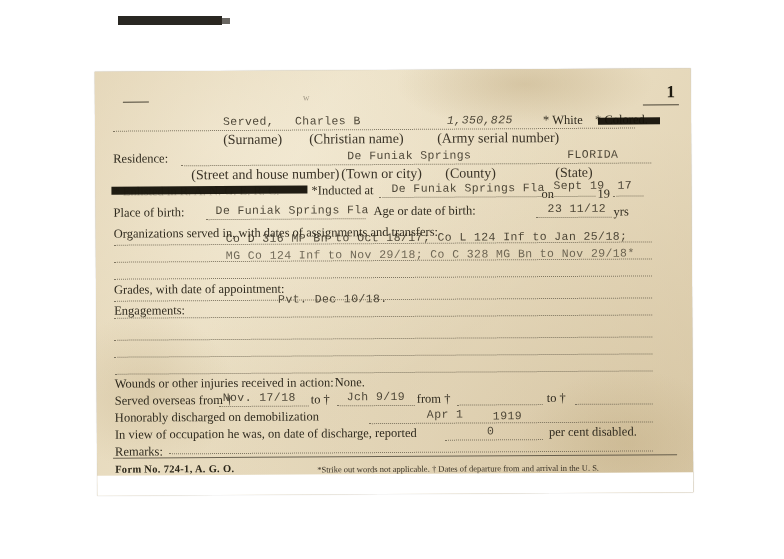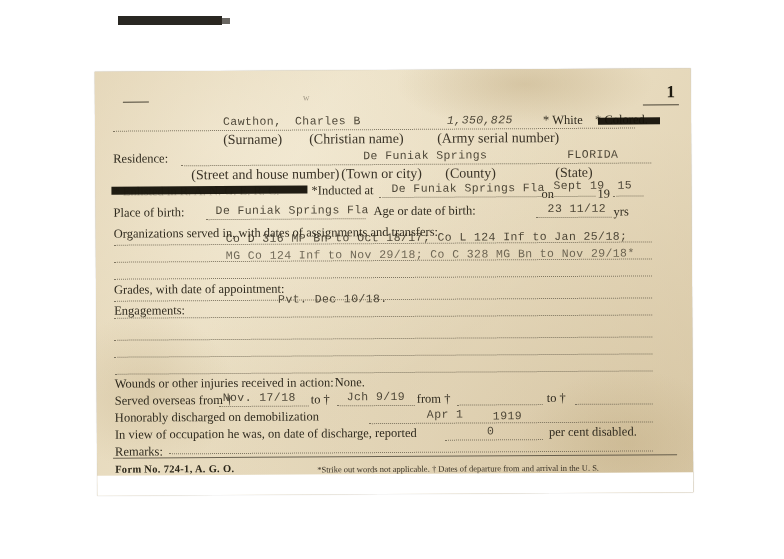--- a/index.html
+++ b/index.html
@@ -197,49 +197,49 @@
     <div class="stain c"></div>
 
     <div class="inner">
 
       <div class="corner-num">1</div>
       <div class="corner-rule"></div>
       <div class="corner-rule2"></div>
       <div class="pencil" style="left:208px; top:22px;">w</div>
 
       <div class="dots" style="left:18px; top:58px; width:522px;"></div>
-      <div class="row typed" style="left:128px; top:44px;">Cawthon,</div>
+      <div class="row typed" style="left:128px; top:44px;">Served,</div>
       <div class="row typed" style="left:200px; top:44px;">Charles B</div>
       <div class="row typed" style="left:352px; top:44px;font-style:italic;">1,350,825</div>
       <div class="row printed" style="left:448px; top:44px;">* White</div>
       <div class="row printed" style="left:500px; top:44px;">* Colored.</div>
       <div class="strike-bar" style="left:503px; top:49px; width:62px; height:7px;"></div>
 
       <div class="row tiny" style="left:128px; top:61px;">(Surname)</div>
       <div class="row tiny" style="left:214px; top:61px;">(Christian name)</div>
       <div class="row tiny" style="left:342px; top:61px;">(Army serial number)</div>
 
       <div class="row printed" style="left:18px; top:80px;">Residence:</div>
       <div class="dots" style="left:86px; top:93px; width:470px;"></div>
-      <div class="row typed" style="left:268px; top:79px;">De Funiak Springs</div>
+      <div class="row typed" style="left:252px; top:79px;">De Funiak Springs</div>
       <div class="row typed" style="left:472px; top:79px;">FLORIDA</div>
 
       <div class="row tiny" style="left:96px; top:96px;">(Street and house number)</div>
       <div class="row tiny" style="left:246px; top:96px;">(Town or city)</div>
       <div class="row tiny" style="left:350px; top:96px;">(County)</div>
       <div class="row tiny" style="left:460px; top:96px;">(State)</div>
 
       <div class="row printed" style="left:18px; top:113px; opacity:0.25;">* Enlisted in R. A.   N. G.   E. R. C.</div>
       <div class="strike-bar" style="left:16px; top:115px; width:196px; height:8px;"></div>
       <div class="row printed" style="left:216px; top:113px;">*Inducted at</div>
       <div class="row typed" style="left:296px; top:112px;">De Funiak Springs Fla</div>
       <div class="row printed" style="left:446px; top:118px;">on</div>
       <div class="row typed" style="left:458px; top:110px;">Sept 19</div>
       <div class="row printed" style="left:502px; top:118px;">19</div>
-      <div class="row typed" style="left:522px; top:110px;">15</div>
+      <div class="row typed" style="left:522px; top:110px;">17</div>
       <div class="dots" style="left:284px; top:126px; width:162px;"></div>
       <div class="dots" style="left:456px; top:126px; width:44px;"></div>
       <div class="dots" style="left:518px; top:126px; width:30px;"></div>
 
       <div class="row printed" style="left:18px; top:134px;">Place of birth:</div>
       <div class="row typed" style="left:120px; top:133px;">De Funiak Springs Fla</div>
       <div class="dots" style="left:110px; top:147px; width:160px;"></div>
       <div class="row printed" style="left:278px; top:134px;">Age or date of birth:</div>
       <div class="row typed" style="left:452px; top:133px;">23 11/12</div>
       <div class="row printed" style="left:518px; top:136px;">yrs</div>

